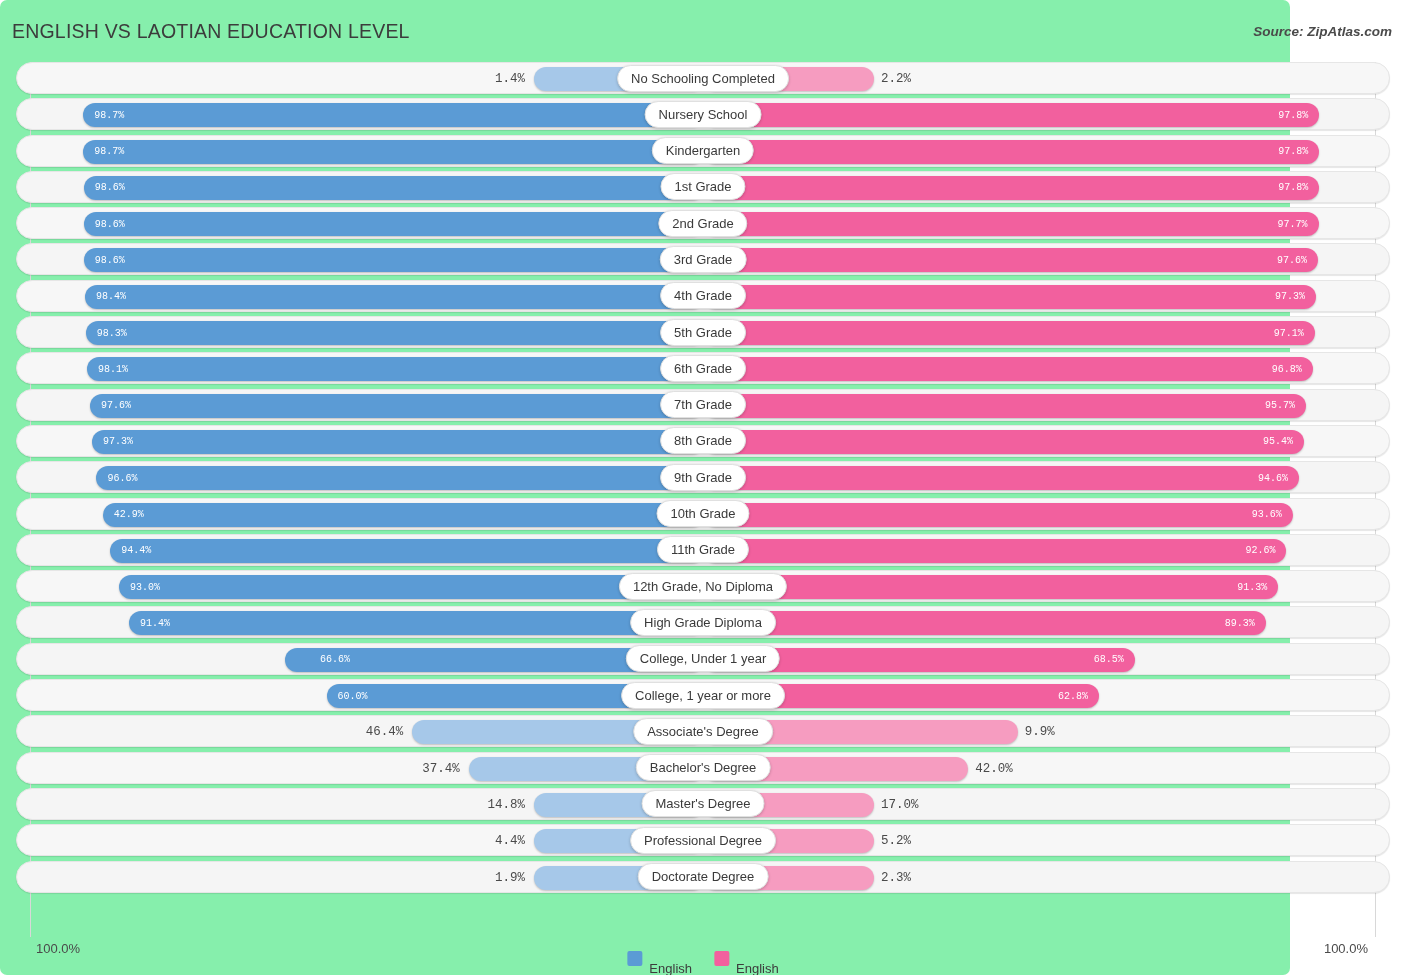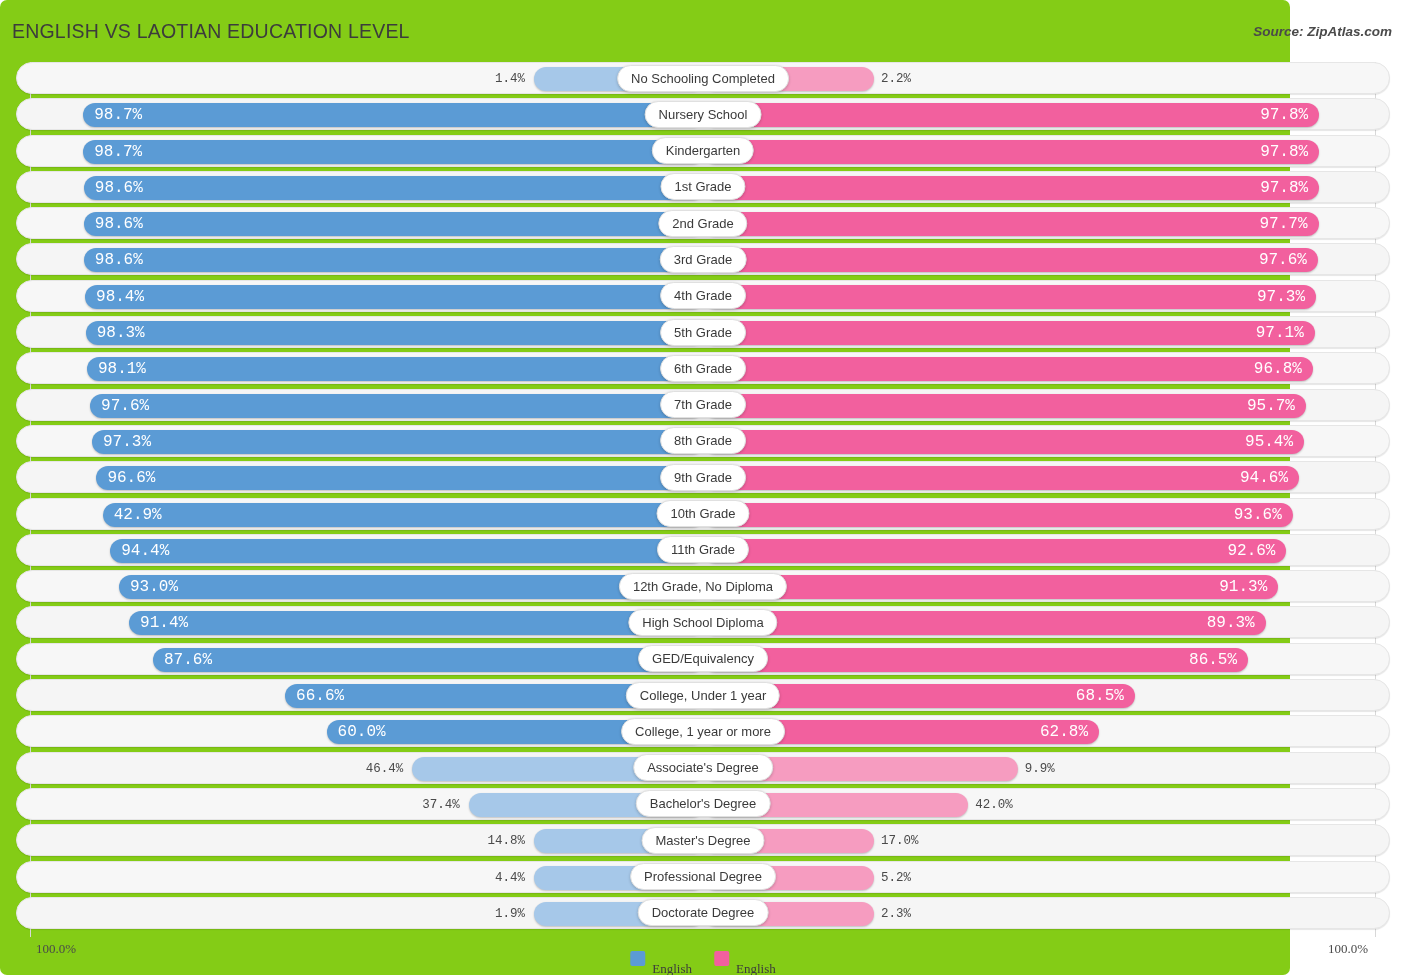--- a/index.html
+++ b/index.html
@@ -7,21 +7,21 @@
   html, body {
     margin: 0; padding: 0;
     width: 1406px; height: 975px;
     background: #ffffff;
     font-family: "Liberation Sans", sans-serif;
     overflow: hidden;
   }
   .page {
     position: relative;
     width: 1290px; height: 975px;
-    background: #84cc16;
+    background: #86efac;
     border-radius: 7px;
   }
 
   
   .header {
     position: absolute; top: 0; left: 0;
     width: 1406px; height: 62px;
   }
   .chart-title {
     position: absolute;
@@ -87,21 +87,21 @@
     height: 24px;
     border-radius: 12px;
     display: flex;
     align-items: center;
     box-shadow: 0 1px 2px rgba(0,0,0,.22);
   }
   .bar.left  { justify-content: flex-start; }
   .bar.right { justify-content: flex-end; }
 
   .bar-val {
-    font-size: 16px;
+    font-size: 10px;
     color: #ffffff;
     white-space: nowrap;
     font-weight: 400;
   }
   .bar.left  .bar-val { margin-left: 11px; }
   .bar.right .bar-val { margin-right: 11px; }
 
   
   .out-val {
     position: absolute;
@@ -130,21 +130,21 @@
     color: #3a3a3a;
     white-space: nowrap;
     box-shadow: 0 1px 3px rgba(0,0,0,.20);
     z-index: 5;
   }
 
   
   .footer {
     position: absolute;
     left: 0; top: 937px;
-    width: 1406px; height: 38px; font-family: Liberation Serif, serif;
+    width: 1406px; height: 38px;
   }
   .axis-min, .axis-max {
     position: absolute;
     top: 4px;
     font-size: 13px;
     color: #4a4a4a;
     white-space: nowrap;
   }
   .axis-min { left: 36px; }
   .axis-max { right: 38px; }
@@ -352,36 +352,25 @@
         </div>
         <div class="row alt">
           <div class="track">
             <div class="bar left" style="left: 112.094px; width: 574.906px; background: rgb(91, 155, 213);">
               <span class="bar-val">91.4%</span>
             </div>
             <div class="bar right" style="left: 687px; width: 561.697px; background: rgb(242, 96, 158);">
               <span class="bar-val">89.3%</span>
             </div>
           </div>
-          <div class="cat">High School Diploma</div>
-        </div>
-        <div class="row">
-          <div class="track">
-            <div class="bar left" style="left: 135.996px; width: 551.004px; background: rgb(91, 155, 213);">
-              <span class="bar-val">87.6%</span>
-            </div>
-            <div class="bar right" style="left: 687px; width: 544.085px; background: rgb(242, 96, 158);">
-              <span class="bar-val">86.5%</span>
-            </div>
-          </div>
-          <div class="cat">GED/Equivalency</div>
-        </div>
-        <div class="row alt">
-          <div class="track">
-            <div class="bar left" style="left: 268.086px; width: 418.914px; background: rgb(91, 155, 213);">
+          <div class="cat">High Grade Diploma</div>
+        </div>
+        <div class="row alt">
+          <div class="track">
+            <div class="bar left" style="left: 268.086px; width: 418.914px; background: rgb(91, 155, 213); padding-left: 24px;">
               <span class="bar-val">66.6%</span>
             </div>
             <div class="bar right" style="left: 687px; width: 430.865px; background: rgb(242, 96, 158);">
               <span class="bar-val">68.5%</span>
             </div>
           </div>
           <div class="cat">College, Under 1 year</div>
         </div>
         <div class="row">
           <div class="track">

